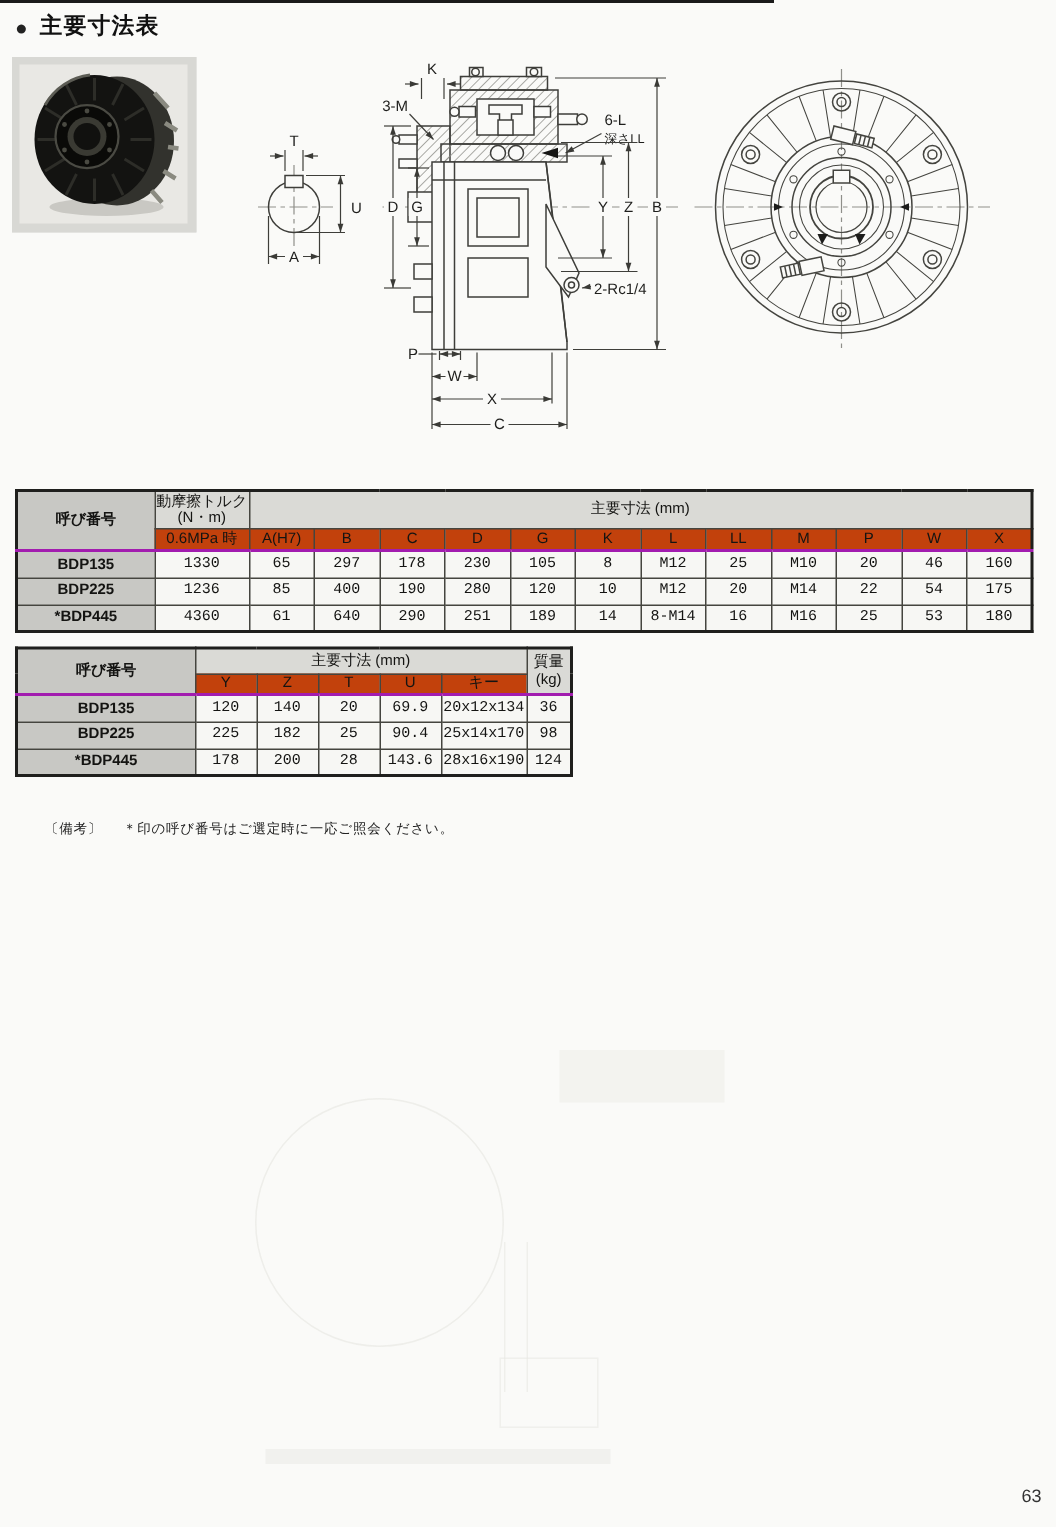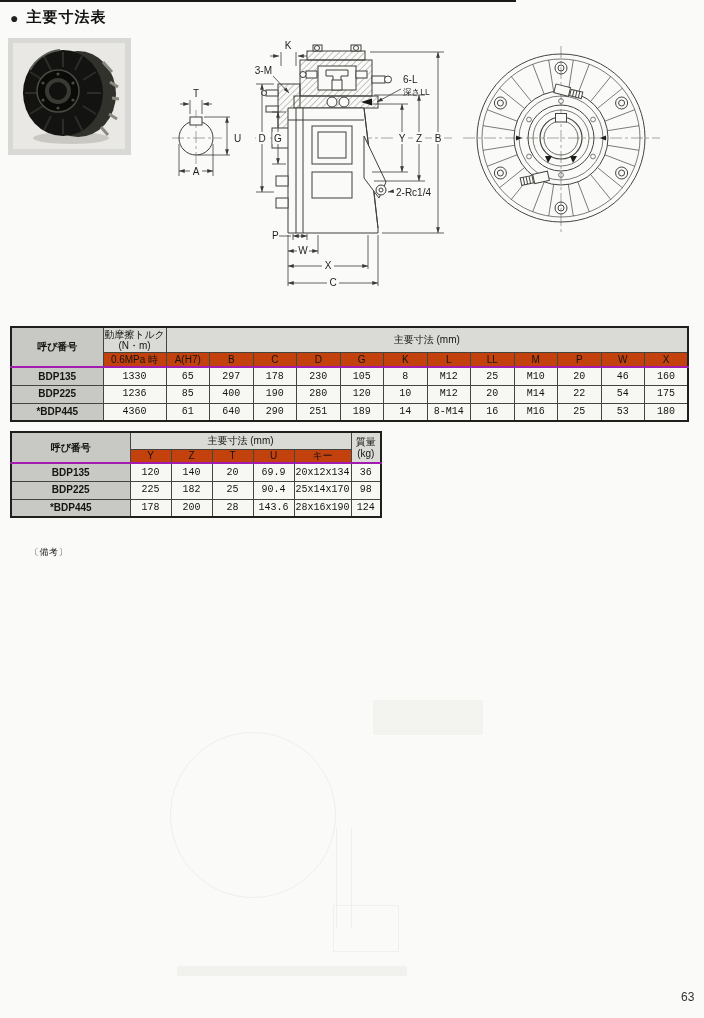--- a/index.html
+++ b/index.html
@@ -443,20 +443,21 @@
         <td class="c-val">28</td>
         <td class="c-val">143.6</td>
         <td class="c-val">28x16x190</td>
         <td class="c-val">124</td>
       </tr>
     </tbody>
   </table>
 
   <div class="note">
     <span>〔備考〕</span>
+    <span>＊印の呼び番号はご選定時に一応ご照会ください。</span>
   </div>
 
   <div class="ghost g-circle"></div>
   <div class="ghost g-blockfix"></div>
   <div class="ghost g-sq"></div>
   <div class="ghost g-vert"></div>
   <div class="ghost g-band"></div>
 
   <div class="pageno">63</div>
 </div>

